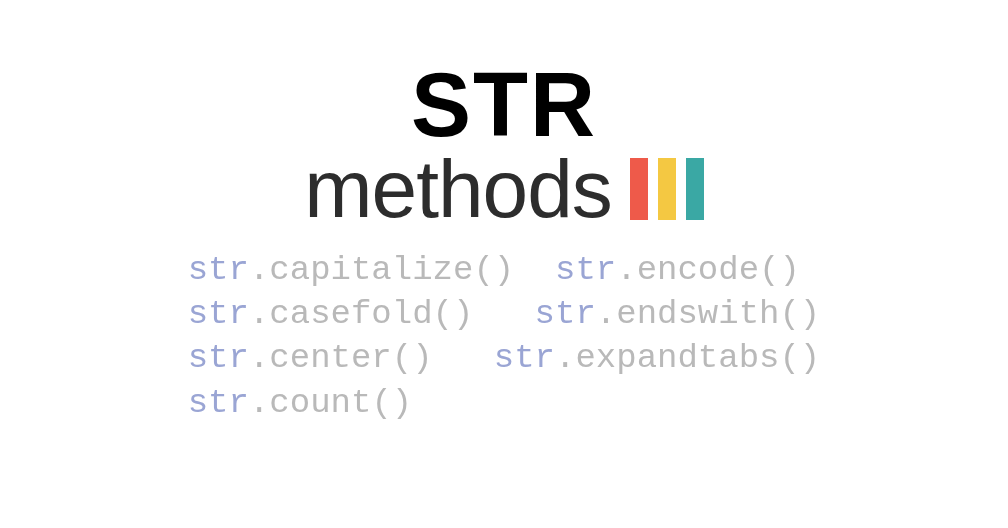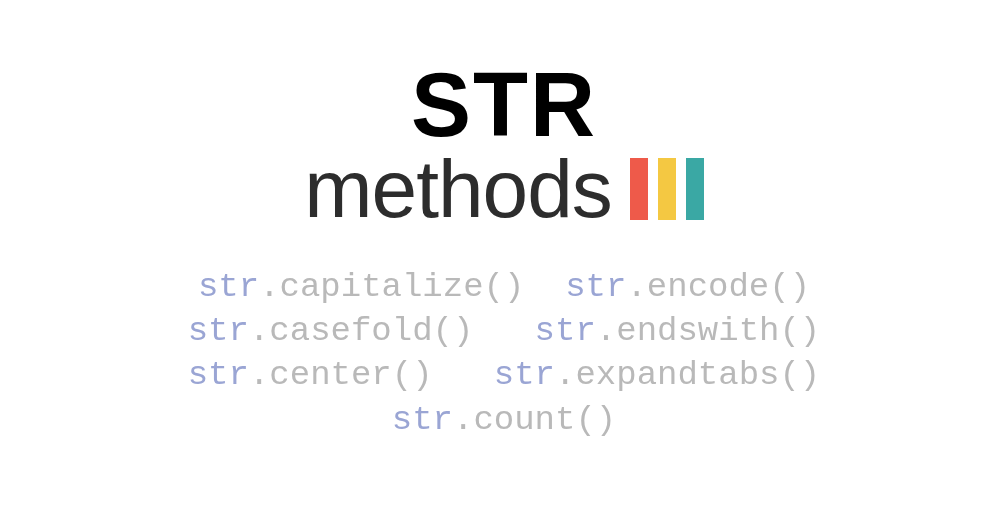--- a/index.html
+++ b/index.html
@@ -23,21 +23,21 @@
       color: #000000;
       letter-spacing: 2px;
       line-height: 1;
       margin-bottom: 0px;
       font-stretch: condensed;
     }
     .methods-row {
       display: flex;
       align-items: center;
       gap: 18px;
-      margin-bottom: 29px;
+      margin-bottom: 12px;
       margin-top: -8px;
     }
     .title-methods {
       font-family: Helvetica, Arial, sans-serif;
       font-size: 82px;
       font-weight: 500;
       color: #2d2d2d;
       letter-spacing: -1px;
     }
     .bars {
@@ -50,21 +50,21 @@
       height: 62px;
     }
     .bar-red { background: #ee5a4a; }
     .bar-yellow { background: #f4c842; }
     .bar-teal { background: #3aa8a4; }
     .code-block {
       font-family: 'Courier New', monospace;
       font-size: 34px;
       line-height: 1.3;
       white-space: pre;
-      text-align: center;
+      text-align: left;
     }
     .token-str { color: #9aa5d4; }
     .token-dot { color: #b9b9b9; }
     .token-method { color: #b9b9b9; }
     .token-paren { color: #b9b9b9; }
   </style>
 </head>
 <body>
 
 <div class="title-str">STR</div>

